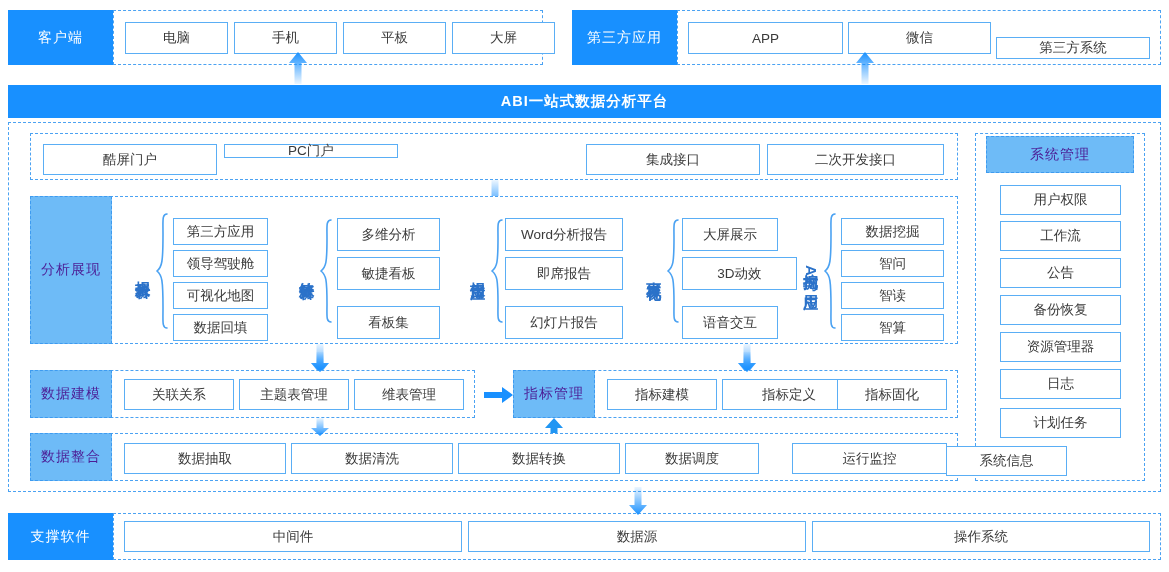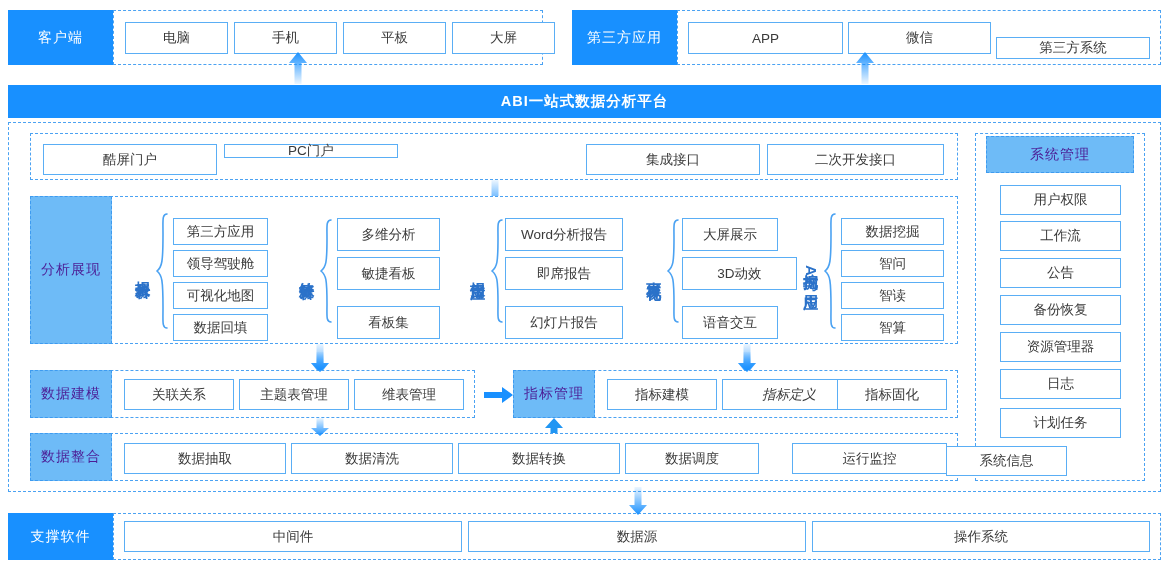--- a/index.html
+++ b/index.html
@@ -182,21 +182,21 @@
 
   <svg class="abs rarrow" style="left:484px;top:385px;" width="30" height="20" viewBox="0 0 30 20">
     <path d="M0 7 L18 7 L18 2 L29 10 L18 18 L18 13 L0 13 Z" fill="#1890FF"></path>
   </svg>
 
   <div class="abs dashed-zone" style="left:513px;top:370px;width:445px;height:48px;"></div>
 
   <div class="abs soft-label" style="left:513px;top:370px;width:82px;height:48px;">指标管理</div>
 
   <div class="abs wbox" style="left:607px;top:379px;width:110px;height:31px;">指标建模</div>
-  <div class="abs wbox" style="left:722px;top:379px;width:134px;height:31px;font-style:italic;">指标定义</div>
+  <div class="abs wbox" style="left:722px;top:379px;width:134px;height:31px;">指标定义</div>
   <div class="abs wbox" style="left:837px;top:379px;width:110px;height:31px;">指标固化</div>
 
   <svg class="abs uparrow" style="left:309px;top:352px;" width="22" height="20" viewBox="0 0 22 20">
     <path d="M11 0 L20 9 L14.5 9 L14.5 20 L7.5 20 L7.5 9 L2 9 Z" fill="url(#upfade)" transform="scale(1,-1) translate(0,-20)"></path>
   </svg>
   <svg class="abs uparrow" style="left:736px;top:352px;" width="22" height="20" viewBox="0 0 22 20">
     <path d="M11 0 L20 9 L14.5 9 L14.5 20 L7.5 20 L7.5 9 L2 9 Z" fill="url(#upfade)" transform="scale(1,-1) translate(0,-20)"></path>
   </svg>
   <svg class="abs uparrow" style="left:543px;top:418px;" width="22" height="22" viewBox="0 0 22 22">
     <path d="M11 0 L20 10 L14.5 10 L14.5 22 L7.5 22 L7.5 10 L2 10 Z" fill="#2196F3"></path>

